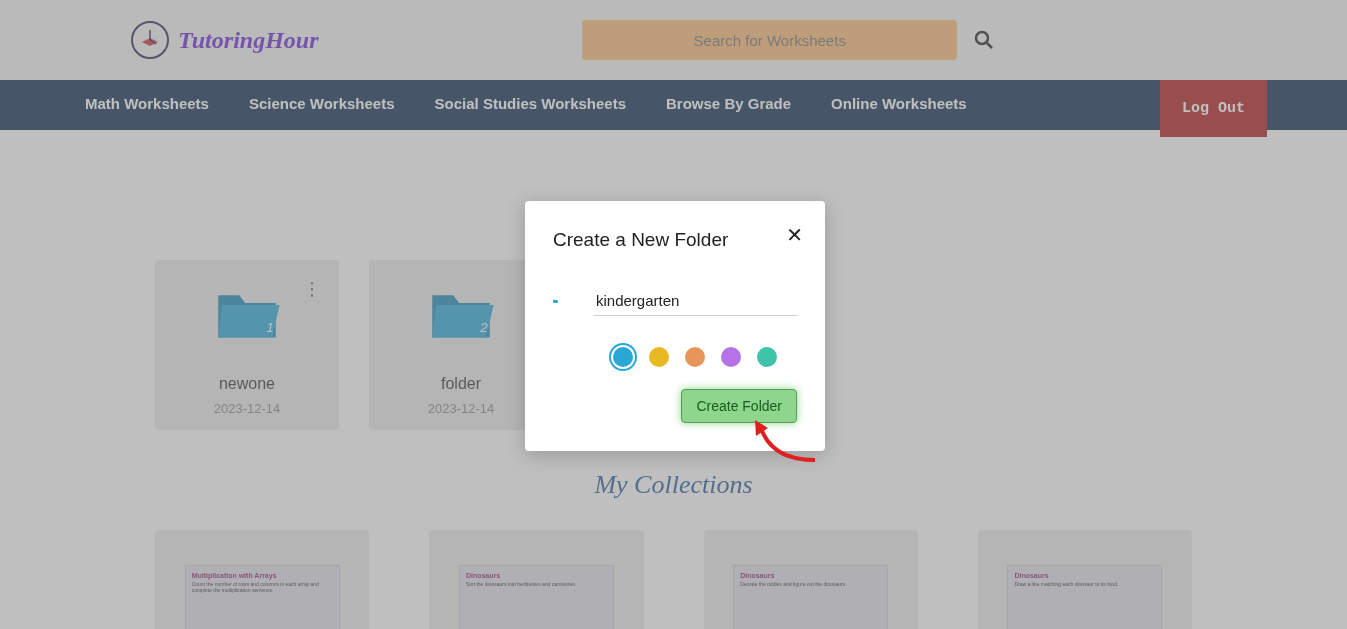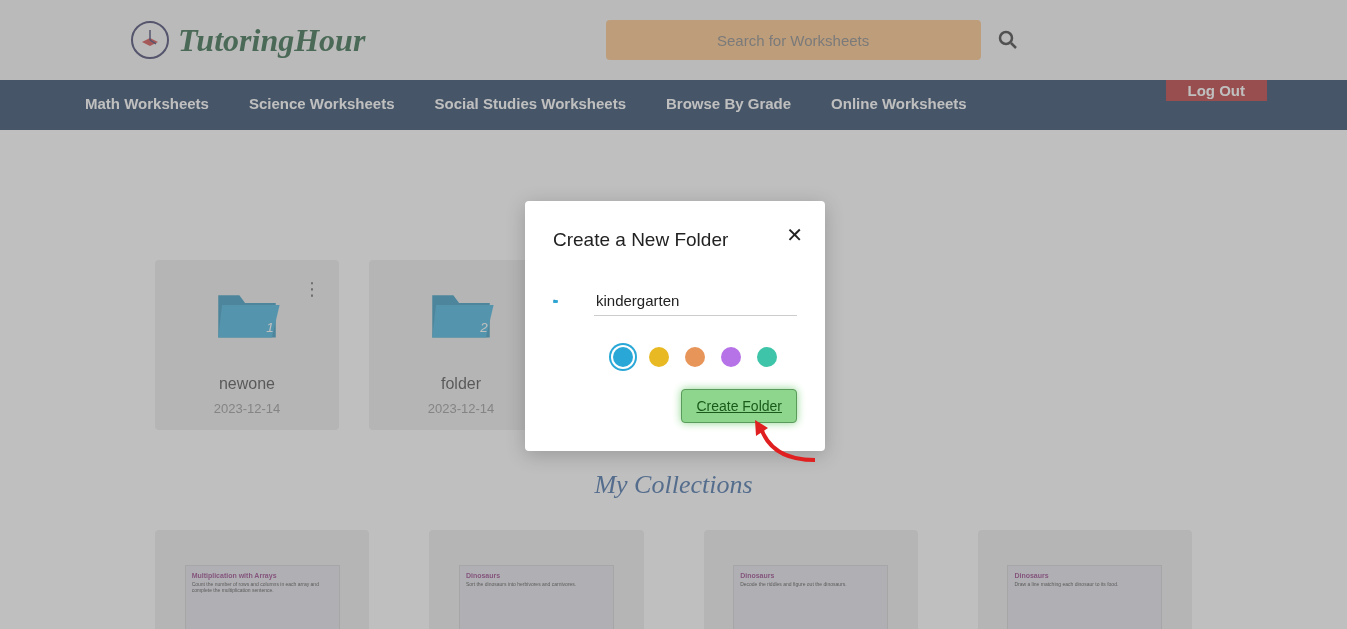--- a/index.html
+++ b/index.html
@@ -2,32 +2,32 @@
 <html><head>
 <meta charset="utf-8">
 <style>
 * { margin: 0; padding: 0; box-sizing: border-box; }
 body { font-family: Arial, sans-serif; width: 1347px; height: 629px; overflow: hidden; position: relative; background: #fff; }
 
 
 .header { height: 80px; background: #f5f5f5; display: flex; align-items: center; padding: 0 80px 0 130px; }
 .logo { display: flex; align-items: center; gap: 8px; }
 .logo-icon { width: 40px; height: 40px; }
-.logo-text { font-family: 'Brush Script MT', cursive; font-size: 32px; font-style: italic; color: #14532d; font-weight: bold; }
+.logo-text { font-family: 'Brush Script MT', cursive; font-size: 24px; font-style: italic; color: #6d28d9; font-weight: bold; }
 .search-wrap { margin-left: auto; margin-right: auto; display: flex; align-items: center; }
 .search-input { width: 375px; height: 40px; background: #fdba74; border: none; border-radius: 4px; text-align: center; font-size: 15px; color: #555; padding: 0 12px; }
 .search-btn { width: 38px; height: 38px; margin-left: 8px; background: transparent; border: none; display: flex; align-items: center; justify-content: center; cursor: pointer; }
 .user-btn { background: #1a4a7a; color: #fff; border: none; border-radius: 4px; padding: 8px 14px; display: flex; align-items: center; gap: 8px; font-size: 16px; cursor: pointer; }
 .user-avatar { width: 24px; height: 24px; background: #ccc; border-radius: 50%; display: flex; align-items: center; justify-content: center; }
 
 
 .nav { height: 50px; background: #0d2b4f; display: flex; align-items: flex-start; padding: 0 80px; gap: 30px; }
 .nav-item { color: #fff; font-weight: bold; font-size: 15px; cursor: pointer; padding: 15px 5px; }
 .nav-spacer { flex: 1; }
-.logout-btn { background: #b01c1c; color: #fff; border: none; padding: 2px 22px; font-weight: bold; font-size: 15px; cursor: pointer; }
+.logout-btn { background: #b01c1c; color: #fff; border: none; padding: 20px 22px; font-weight: bold; font-size: 15px; cursor: pointer; font-family: Liberation Mono, monospace; }
 
 
 .main { padding: 30px 0; }
 .section-title { text-align: center; font-size: 26px; font-style: italic; color: #2a5a9a; font-family: Georgia, serif; margin: 40px 0 30px; }
 
 
 .folders-row { display: flex; gap: 30px; padding: 0 155px; }
 .folder-card { width: 184px; height: 170px; background: #eaeaea; border-radius: 4px; display: flex; flex-direction: column; align-items: center; padding: 14px; position: relative; cursor: pointer; }
 .folder-more { position: absolute; top: 18px; right: 18px; font-size: 18px; color: #555; cursor: pointer; }
 .folder-icon { width: 72px; height: 72px; margin-top: 6px; }
@@ -47,21 +47,21 @@
 
 .modal { position: absolute; top: 201px; left: 525px; width: 300px; background: #fff; border-radius: 4px; padding: 28px; box-shadow: 0 4px 20px rgba(0,0,0,0.2); }
 .modal-title { font-size: 19px; color: #222; font-weight: normal; }
 .modal-close { position: absolute; top: 22px; right: 22px; font-size: 20px; color: #222; cursor: pointer; background: none; border: none; }
 .modal-input-row { display: flex; align-items: center; gap: 36px; margin-top: 30px; }
 .modal-folder-icon { width: 40px; height: 40px; }
 .modal-input { flex: 1; border: none; border-bottom: 1px solid #ccc; font-size: 15px; padding: 6px 2px; outline: none; color: #222; }
 .colors-row { display: flex; gap: 16px; margin-top: 26px; justify-content: center; padding-left: 40px; }
 .color-dot { width: 20px; height: 20px; border-radius: 50%; cursor: pointer; }
 .color-dot.selected { box-shadow: 0 0 0 2px #fff, 0 0 0 4px #29a8d8; }
-.create-btn { margin-top: 22px; margin-left: auto; display: block; background: #8ed68e; border: 1px solid #5a9a5a; color: #1a5a1a; padding: 8px 14px; border-radius: 4px; font-size: 14px; cursor: pointer; box-shadow: 0 0 8px #8ed68e; text-decoration: underline; }
+.create-btn { margin-top: 22px; margin-left: auto; display: block; background: #8ed68e; border: 1px solid #5a9a5a; color: #1a5a1a; padding: 8px 14px; border-radius: 4px; font-size: 14px; cursor: pointer; box-shadow: 0 0 8px #8ed68e; }
 
 
 .arrow-annot { position: absolute; top: 420px; left: 750px; pointer-events: none; }
 </style>
 </head>
 <body>
 
 <div class="header">
   <div class="logo">
     <svg class="logo-icon" viewBox="0 0 40 40">

